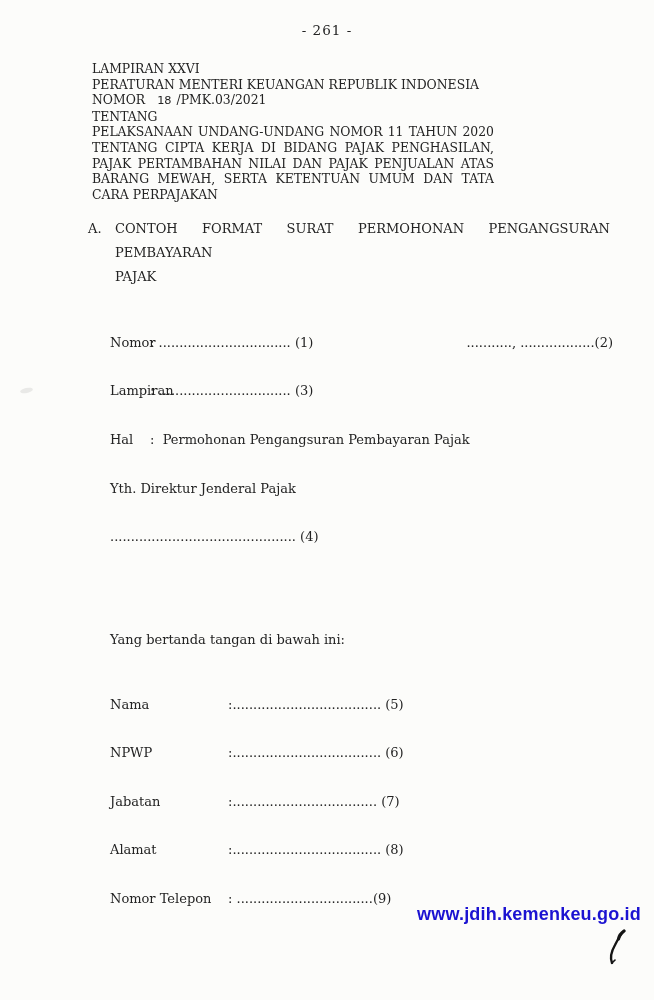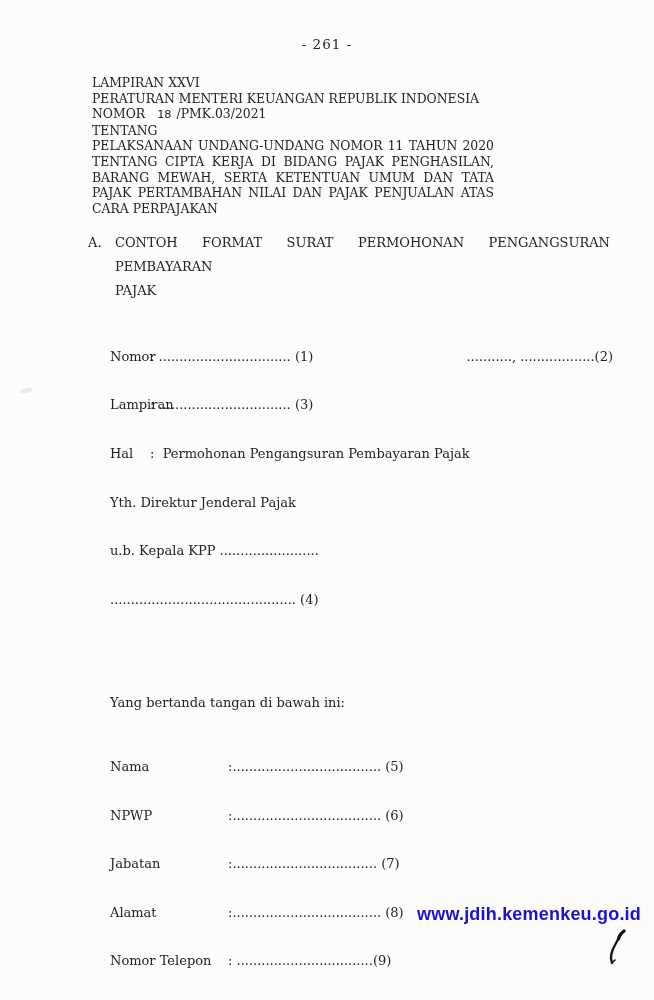--- a/index.html
+++ b/index.html
@@ -6,21 +6,21 @@
   .page{
     position:relative;
     width:654px;height:1000px;
     margin:0 auto;
     background:#fcfcfa;
     color:#232323;
     font-family:"DejaVu Serif",serif;
     font-size:13px;
     overflow:hidden;
   }
-  .page-number{padding-top:36px;text-align:center;font-size:13.5px;letter-spacing:1px;}
+  .page-number{padding-top:22px;text-align:center;font-size:13.5px;letter-spacing:1px;}
 
   .reg-block{margin:23px 0 0 92px;width:402px;line-height:15.6px;font-size:12.4px;}
   .reg-block .jline{text-align:justify;text-align-last:justify;}
   .nomor-val{font-family:"DejaVu Sans",sans-serif;font-size:11.3px;margin:0 5px 0 12px;}
 
   .section-a{display:flex;margin:15px 0 0 88px;line-height:24px;}
   .sec-label{width:27px;flex:none;}
   .sec-body{width:495px;}
   .sec-line1{display:block;text-align:justify;text-align-last:justify;}
 
@@ -47,22 +47,22 @@
 
   <div class="smudge"></div>
 
   <div class="reg-block">
     <div>LAMPIRAN XXVI</div>
     <div>PERATURAN MENTERI KEUANGAN REPUBLIK INDONESIA</div>
     <div><span>NOMOR</span><span class="nomor-val">18</span><span>/PMK.03/2021</span></div>
     <div>TENTANG</div>
     <div class="jline">PELAKSANAAN UNDANG-UNDANG NOMOR 11 TAHUN 2020</div>
     <div class="jline">TENTANG CIPTA KERJA DI BIDANG PAJAK PENGHASILAN,</div>
+    <div class="jline">PAJAK PERTAMBAHAN NILAI DAN PAJAK PENJUALAN ATAS</div>
     <div class="jline">BARANG MEWAH, SERTA KETENTUAN UMUM DAN TATA</div>
-    <div class="jline">PAJAK PERTAMBAHAN NILAI DAN PAJAK PENJUALAN ATAS</div>
     <div>CARA PERPAJAKAN</div>
   </div>
 
   <div class="section-a">
     <div class="sec-label">A.</div>
     <div class="sec-body">
       <span class="sec-line1">CONTOH FORMAT SURAT PERMOHONAN PENGANGSURAN PEMBAYARAN</span>
       <span>PAJAK</span>
     </div>
   </div>
@@ -75,21 +75,20 @@
     </div>
     <div class="lh-row">
       <span class="lh-label">Lampiran</span>
       <span>: ................................ (3)</span>
     </div>
     <div class="lh-row">
       <span class="lh-label">Hal</span>
       <span>:  Permohonan Pengangsuran Pembayaran Pajak</span>
     </div>
     <div>Yth. Direktur Jenderal Pajak</div>
-    <div>u.b. Kepala KPP ........................</div>
     <div>............................................. (4)</div>
   </div>
 
   <div class="declarant">
     <div>Yang bertanda tangan di bawah ini:</div>
 
     <div class="d-row">
       <span class="d-label">Nama</span>
       <span>:.................................... (5)</span>
     </div>

